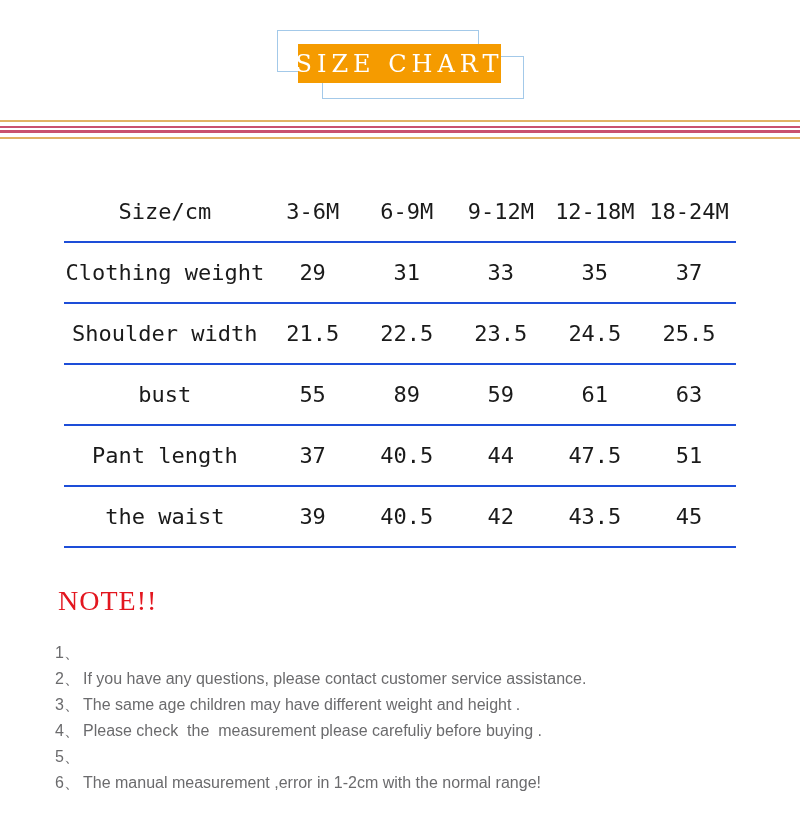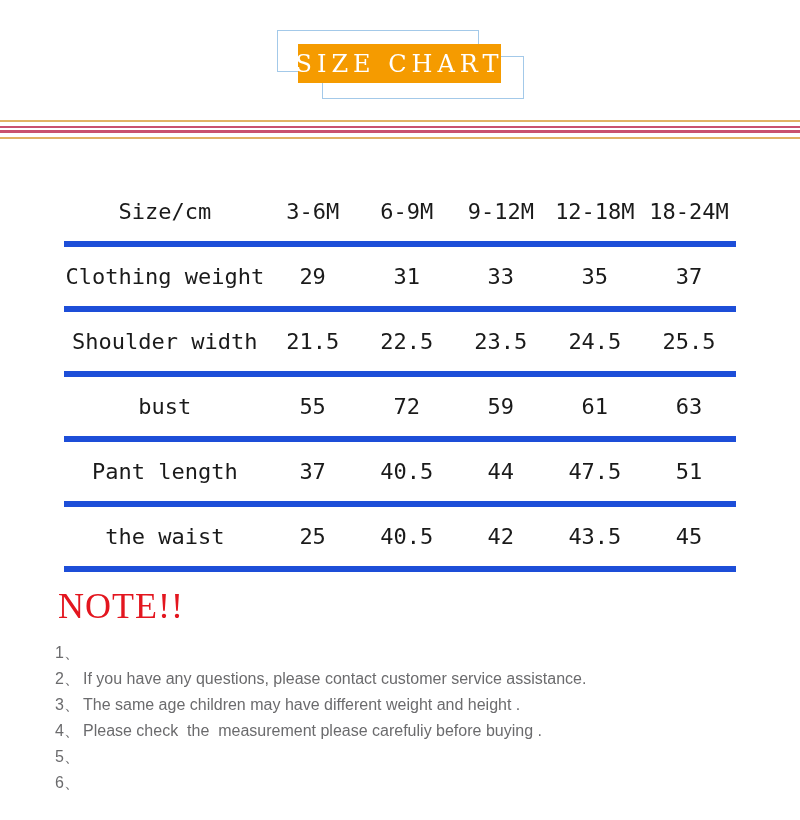--- a/index.html
+++ b/index.html
@@ -50,34 +50,34 @@
     table-layout: fixed;
     font-family: "DejaVu Sans Mono", monospace;
     font-size: 22px;
     color: #1a1a1a;
   }
   table.size-table th, table.size-table td {
     height: 59px;
     text-align: center;
     vertical-align: middle;
     font-weight: normal;
-    border-bottom: 6px solid #1d4ed8;
+    border-bottom: 2px solid #1d4ed8;
     padding: 0;
     white-space: nowrap;
     overflow: visible;
   }
   .col-label { width: 30%; }
   .col-size  { width: 14%; }
 
   
   .note-heading {
     position: absolute;
     left: 58px; top: 585px;
     font-family: "Liberation Serif", serif;
-    font-size: 36px;
+    font-size: 28px;
     color: #e3161f;
     letter-spacing: 1px;
   }
   .notes { position: absolute; left: 55px; top: 640px; width: 710px; }
   .note-item {
     display: flex;
     align-items: baseline;
     line-height: 26px;
     font-size: 16px;
     color: #6b6b6d;
@@ -136,36 +136,36 @@
           <td>Shoulder width</td>
           <td>21.5</td>
           <td>22.5</td>
           <td>23.5</td>
           <td>24.5</td>
           <td>25.5</td>
         </tr>
         <tr>
           <td>bust</td>
           <td>55</td>
-          <td>72</td>
+          <td>89</td>
           <td>59</td>
           <td>61</td>
           <td>63</td>
         </tr>
         <tr>
           <td>Pant length</td>
           <td>37</td>
           <td>40.5</td>
           <td>44</td>
           <td>47.5</td>
           <td>51</td>
         </tr>
         <tr>
           <td>the waist</td>
-          <td>25</td>
+          <td>39</td>
           <td>40.5</td>
           <td>42</td>
           <td>43.5</td>
           <td>45</td>
         </tr>
       </tbody>
     </table>
   </div>
 
   <div class="note-heading">NOTE!!</div>
@@ -184,16 +184,17 @@
     </div>
     <div class="note-item">
       <span class="note-num">4、</span>
       <span class="note-text">Please check  the  measurement please carefuliy before buying .</span>
     </div>
     <div class="note-item">
       <span class="note-num">5、</span>
     </div>
     <div class="note-item">
       <span class="note-num">6、</span>
+      <span class="note-text">The manual measurement ,error in 1-2cm with the normal range!</span>
     </div>
   </div>
 
 </div>
 
 </body></html>

